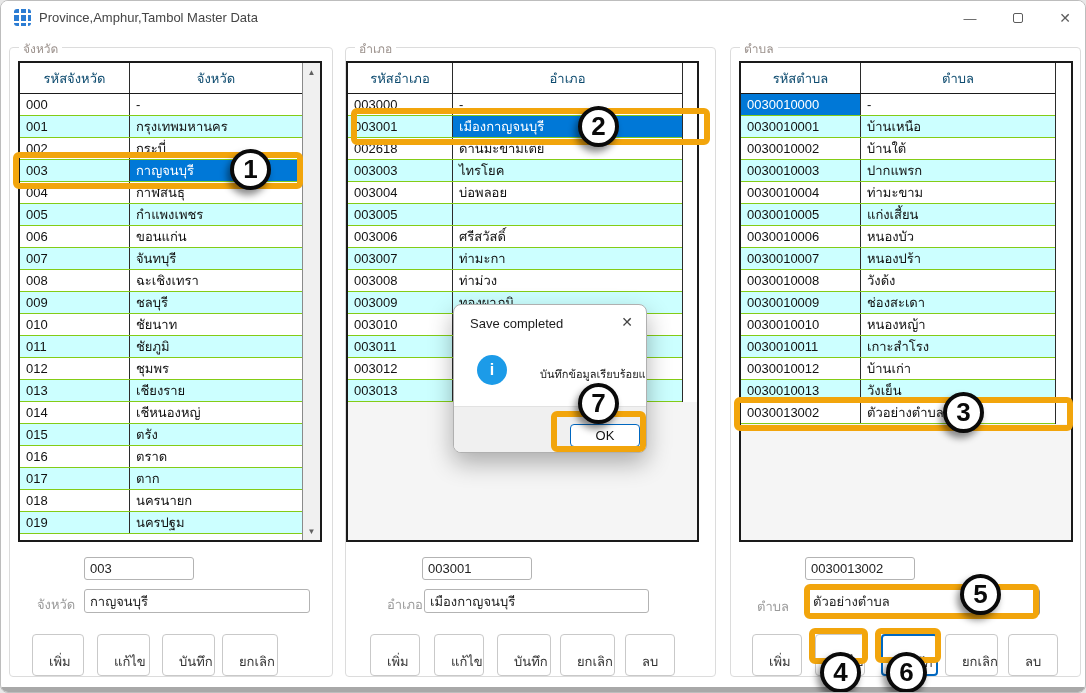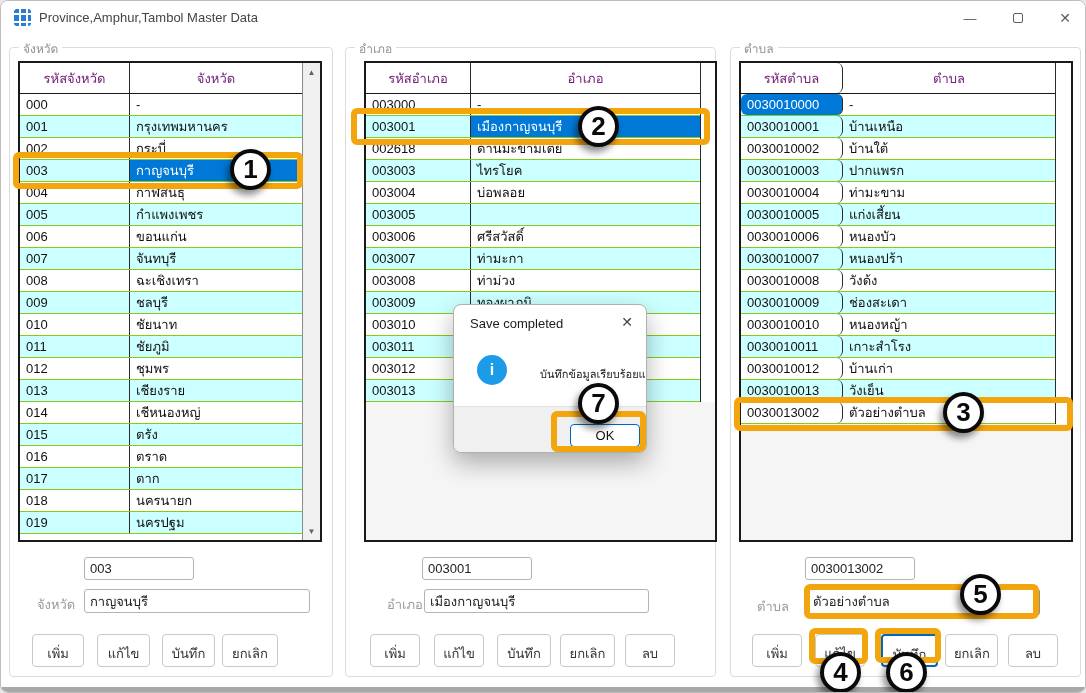--- a/index.html
+++ b/index.html
@@ -17,28 +17,28 @@
   .winbtn.min{left:946px;} .winbtn.max{left:994px;} .winbtn.cls{left:1041px;font-size:14px;}
   .maxglyph{display:block;width:10px;height:10px;border:1px solid #5c5c5c;border-radius:2px;}
 
   
   .panel{position:absolute;top:46px;height:630px;border:1px solid #dcdcdc;border-radius:4px;background:#fff;}
   .p0{left:8px;width:324px;} .p1{left:344px;width:371px;} .p2{left:729px;width:351px;}
   .panel-label{position:absolute;top:-9px;left:9px;background:#fff;padding:0 4px;font-size:12px;color:#9b918c;}
 
   
   .grid{position:absolute;top:13px;height:481px;border:2px solid #1a1a1a;background:#fff;overflow:hidden;}
-  .p0 .grid{left:8px;width:304px;} .p1 .grid{left:18px;width:353px;} .p2 .grid{left:8px;width:334px;}
+  .p0 .grid{left:8px;width:304px;} .p1 .grid{left:0;width:353px;} .p2 .grid{left:8px;width:334px;}
   .g-header{display:flex;height:31px;border-bottom:1px solid #1a1a1a;background:#fff;}
   .p0 .g-header,.p0 .rows{margin-right:18px;}
   .p1 .g-header,.p1 .rows{margin-right:15px;}
   .p2 .g-header,.p2 .rows{margin-right:16px;}
-  .g-h{display:flex;align-items:center;justify-content:center;font-size:13px;color:#701a75;height:100%;}
+  .g-h{display:flex;align-items:center;justify-content:center;font-size:13px;color:#0c4a6e;height:100%;}
   .g-code{width:110px;border-right:1px solid #2b2b2b;}
-  .p1 .g-code{width:105px;} .p2 .g-code{width:102px;border-radius:6px;}
+  .p1 .g-code{width:105px;} .p2 .g-code{width:120px;}
   .g-name{flex:1;}
   .g-row{display:flex;height:22px;border-bottom:1px solid #84cc16;background:#fff;font-size:13px;color:#111;}
   .g-row.alt{background:#CCFFFF;}
   .g-row .g-code,.g-row .g-name{display:flex;align-items:center;padding-left:6px;overflow:hidden;white-space:nowrap;}
   .g-row .g-code{background:inherit;}
   .sel{background:#0078D7 !important;color:#fff;}
   .filler{position:absolute;left:0;right:0;bottom:0;background:#f5f5f5;}
   .p1 .filler{top:339px;} .p2 .filler{top:361px;}
   .strip{position:absolute;right:0;top:0;width:18px;background:#f0f0f0;border-left:1px solid #8a8a8a;}
   .p0 .strip{bottom:0;}
@@ -51,22 +51,22 @@
   .code-input{position:absolute;top:509px;width:110px;height:23px;border:1px solid #b3b3b3;border-radius:3px;
               font-size:13px;padding:0 5px;color:#222;font-family:inherit;background:#fff;}
   .p0 .code-input{left:74px;} .p1 .code-input{left:76px;} .p2 .code-input{left:74px;}
   .field-label{position:absolute;font-size:13px;color:#9b9b9b;}
   .p0 .field-label{left:27px;top:546px;} .p1 .field-label{left:41px;top:546px;} .p2 .field-label{left:26px;top:548px;}
   .name-input{position:absolute;top:541px;height:24px;border:1px solid #b3b3b3;border-radius:3px;
               font-size:13px;padding:0 5px;color:#222;font-family:inherit;background:#fff;}
   .p0 .name-input{left:74px;width:226px;} .p1 .name-input{left:78px;width:225px;}
   .p2 .name-input{left:76px;width:233px;height:26px;border:1px solid #8f8f8f;border-bottom:2px solid #4a4a4a;}
   .btns{position:absolute;left:0;top:586px;right:0;height:27px;}
-  .pbtn{position:absolute;top:0;height:33px;background:#fff;border:1px solid #c9c9c9;border-radius:4px;
-        font-size:13px;color:#333;font-family:inherit;padding:8px;}
+  .pbtn{position:absolute;top:0;height:42px;background:#fff;border:1px solid #c9c9c9;border-radius:4px;
+        font-size:13px;color:#333;font-family:inherit;padding:16px;}
   .p0 .pbtn:nth-child(1){left:22px;width:52px;} .p0 .pbtn:nth-child(2){left:87px;width:53px;}
   .p0 .pbtn:nth-child(3){left:152px;width:53px;} .p0 .pbtn:nth-child(4){left:212px;width:56px;}
   .p1 .pbtn:nth-child(1){left:24px;width:50px;} .p1 .pbtn:nth-child(2){left:88px;width:50px;}
   .p1 .pbtn:nth-child(3){left:151px;width:54px;} .p1 .pbtn:nth-child(4){left:214px;width:55px;}
   .p1 .pbtn:nth-child(5){left:279px;width:50px;}
   .p2 .pbtn:nth-child(1){left:21px;width:50px;} .p2 .pbtn:nth-child(2){left:84px;width:50px;}
   .p2 .pbtn:nth-child(3){left:150px;width:57px;border:2px solid #0067c0;}
   .p2 .pbtn:nth-child(4){left:214px;width:53px;} .p2 .pbtn:nth-child(5){left:277px;width:50px;}
 
   

